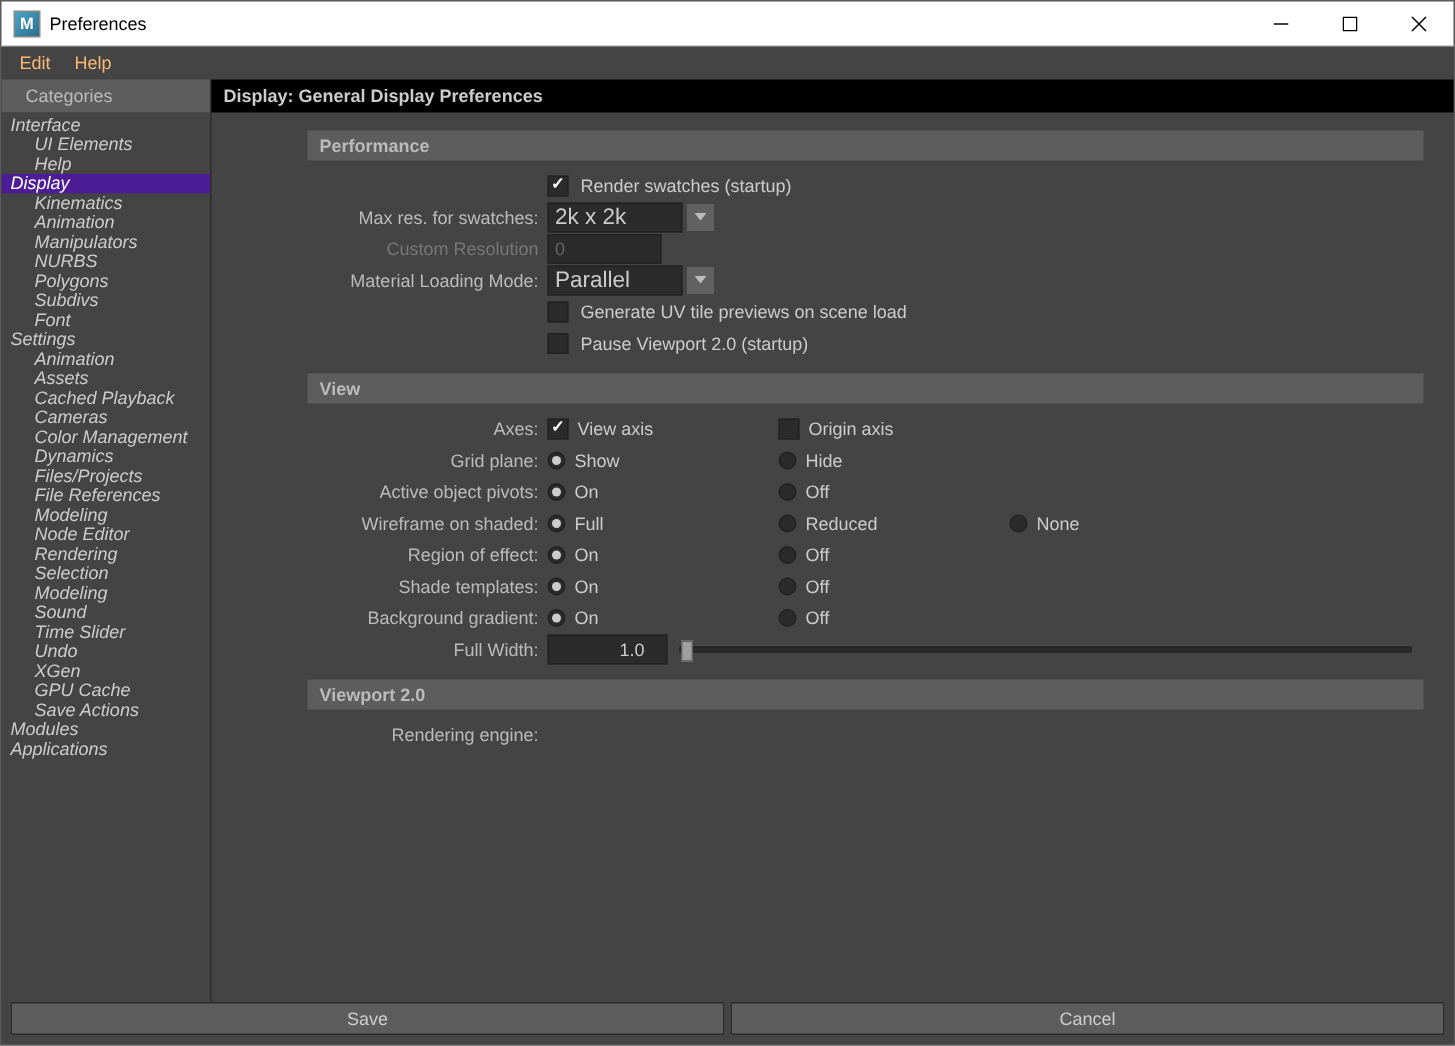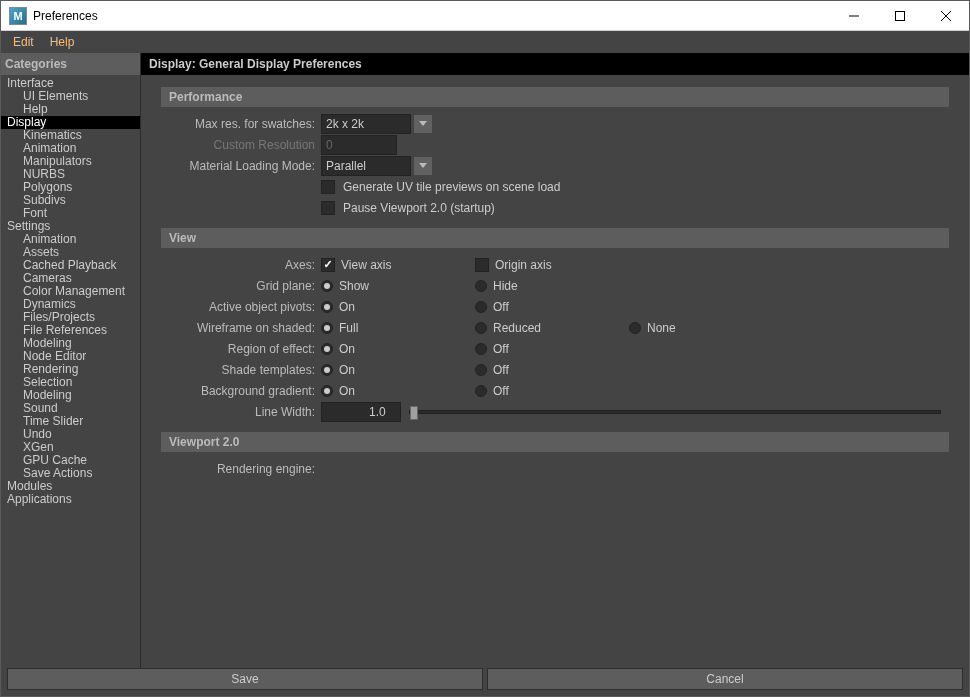--- a/index.html
+++ b/index.html
@@ -17,46 +17,46 @@
 
 
 .menubar { height: 22px; background: #444444; display: flex; align-items: center; padding-left: 4px; color: #fdba74; font-size: 12px; }
 .menubar-item { padding: 2px 8px; cursor: pointer; }
 
 
 .main { flex: 1; display: flex; background: #444444; }
 
 
 .sidebar { width: 140px; display: flex; flex-direction: column; border-right: 1px solid #2d2d2d; }
-.sidebar-header { background: #5d5d5d; color: #bbbbbb; font-size: 12px; font-weight: bold; padding: 4px 4px; height: 22px; }
-.sidebar-tree { flex: 1; background: #444444; overflow-y: auto; font-size: 12px; color: #cccccc; padding-top: 2px; }
+.sidebar-header { background: #5d5d5d; color: #bbbbbb; font-size: 12px; font-weight: normal; padding: 4px 16px; height: 22px; }
+.sidebar-tree { flex: 1; background: #444444; overflow-y: auto; font-size: 12px; color: #cccccc; padding-top: 2px; font-style: italic; }
 .tree-item { padding: 0px 6px; line-height: 13px; cursor: pointer; white-space: nowrap; }
 .tree-item.top { font-weight: normal; }
 .tree-item.child { padding-left: 22px; }
-.tree-item.selected { background: #000000; color: #ffffff; }
+.tree-item.selected { background: #4c1d95; color: #ffffff; }
 
 
 .content { flex: 1; display: flex; flex-direction: column; }
 .content-header { background: #000000; color: #cccccc; font-size: 12px; font-weight: bold; padding: 4px 8px; height: 22px; }
 .content-body { flex: 1; padding: 12px 20px 10px 20px; overflow-y: auto; }
 
-.section { margin-bottom: 10px; }
+.section { margin-bottom: 10px; margin-left: 44px; }
 .section-title { background: #5d5d5d; color: #bbbbbb; font-size: 12px; font-weight: bold; padding: 3px 8px; margin-bottom: 6px; }
 .section-rows { }
 
 .row { display: flex; align-items: center; height: 21px; font-size: 12px; color: #cccccc; }
 .row-label { width: 160px; text-align: right; padding-right: 6px; color: #bbbbbb; }
 .row-label.disabled { color: #777777; }
 .row-controls { display: flex; align-items: center; gap: 4px; flex: 1; }
 
 .checkbox { width: 14px; height: 14px; background: #2b2b2b; border: 1px solid #222; display: inline-flex; align-items: center; justify-content: center; cursor: pointer; flex-shrink: 0; }
 .checkbox.checked::after { content: "✓"; color: #ffffff; font-size: 11px; line-height: 11px; font-weight: bold; }
 .check-label { margin-left: 4px; color: #cccccc; }
 
-.dropdown { background: #2b2b2b; border: 1px solid #222; height: 20px; display: flex; align-items: center; padding: 0 4px; color: #cccccc; font-size: 12px; position: relative; }
+.dropdown { background: #2b2b2b; border: 1px solid #222; height: 20px; display: flex; align-items: center; padding: 0 4px; color: #cccccc; font-size: 15px; position: relative; }
 .dropdown.sm { width: 90px; }
 .dropdown.lg { width: 228px; }
 .dropdown-arrow { width: 18px; height: 18px; background: #616161; display: flex; align-items: center; justify-content: center; margin-left: auto; position: absolute; right: -22px; top: 0px; }
 .dropdown-arrow::after { content: ""; border-left: 4px solid transparent; border-right: 4px solid transparent; border-top: 5px solid #bbbbbb; }
 
 .textinput { background: #2b2b2b; border: 1px solid #222; height: 20px; width: 76px; padding: 0 4px; color: #cccccc; font-size: 12px; display: flex; align-items: center; }
 .textinput.disabled { color: #666666; }
 
 .radio { width: 12px; height: 12px; border-radius: 50%; background: #2b2b2b; border: 1px solid #222; display: inline-flex; align-items: center; justify-content: center; cursor: pointer; flex-shrink: 0; }
 .radio.checked::after { content: ""; width: 6px; height: 6px; border-radius: 50%; background: #cccccc; }
@@ -148,20 +148,27 @@
     </div>
 
     <div class="content">
       <div class="content-header">Display: General Display Preferences</div>
       <div class="content-body">
 
         <div class="section">
           <div class="section-title">Performance</div>
           <div class="section-rows">
 
+            <div class="row">
+              <div class="row-label"></div>
+              <div class="row-controls">
+                <span class="checkbox checked"></span>
+                <span class="check-label">Render swatches (startup)</span>
+              </div>
+            </div>
 
             <div class="row">
               <div class="row-label">Max res. for swatches:</div>
               <div class="row-controls">
                 <div class="dropdown sm">
                   <span>2k x 2k</span>
                   <span class="dropdown-arrow"></span>
                 </div>
               </div>
             </div>
@@ -302,21 +309,21 @@
                     <span class="radio-lbl">On</span>
                   </div>
                   <div class="radio-opt">
                     <span class="radio"></span>
                     <span class="radio-lbl">Off</span>
                   </div>
                 </div>
             </div>
 
             <div class="row slider-row">
-              <div class="row-label">Line Width:</div>
+              <div class="row-label">Full Width:</div>
               <div class="row-controls">
                 <div class="textinput">1.0</div>
                 <div class="slider">
                   <div class="slider-handle"></div>
                 </div>
               </div>
             </div>
 
           </div>
         </div>

